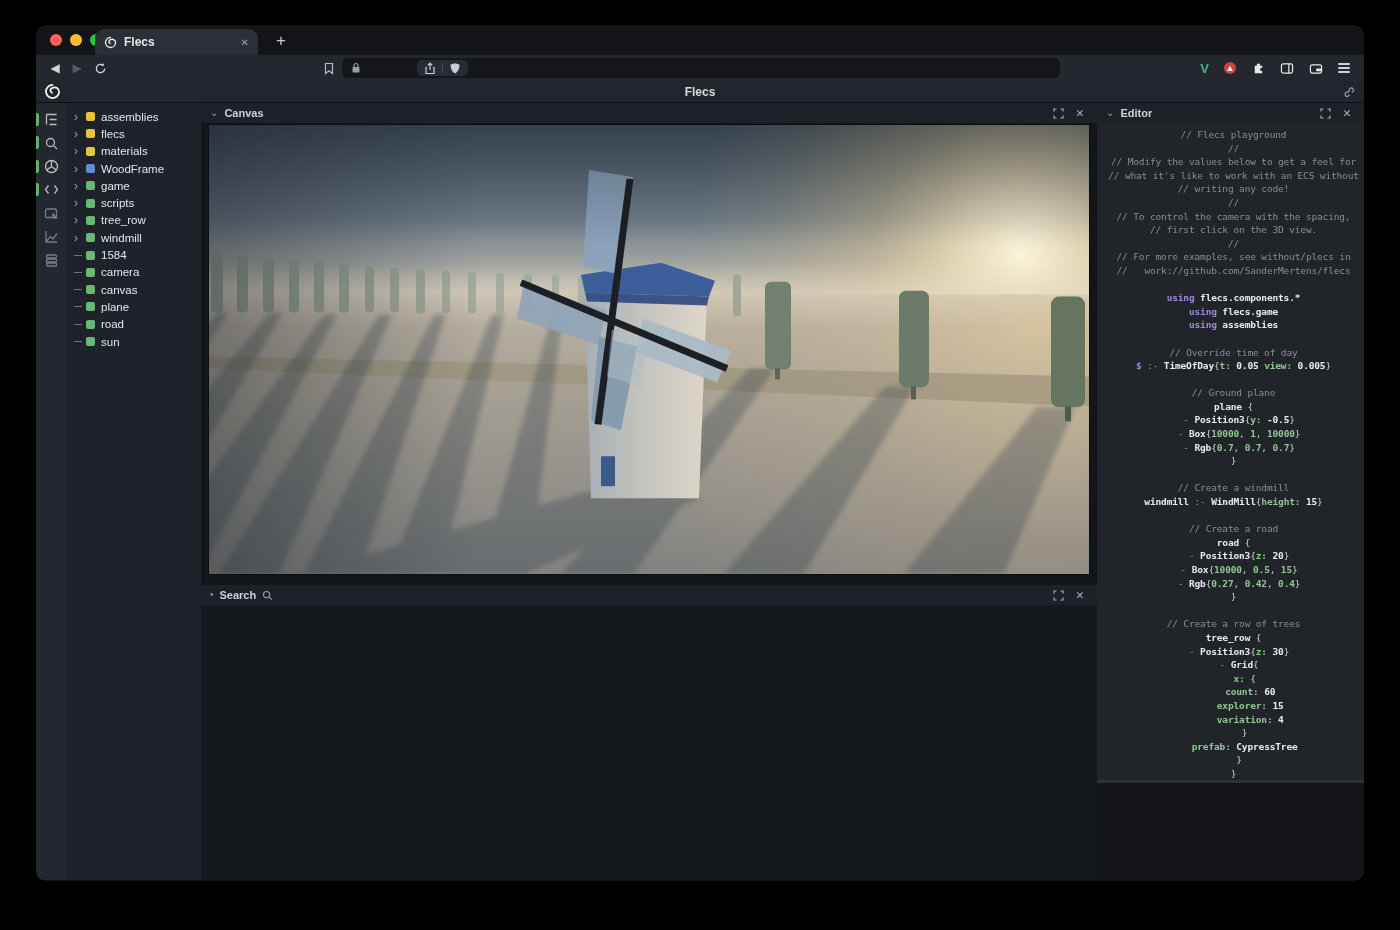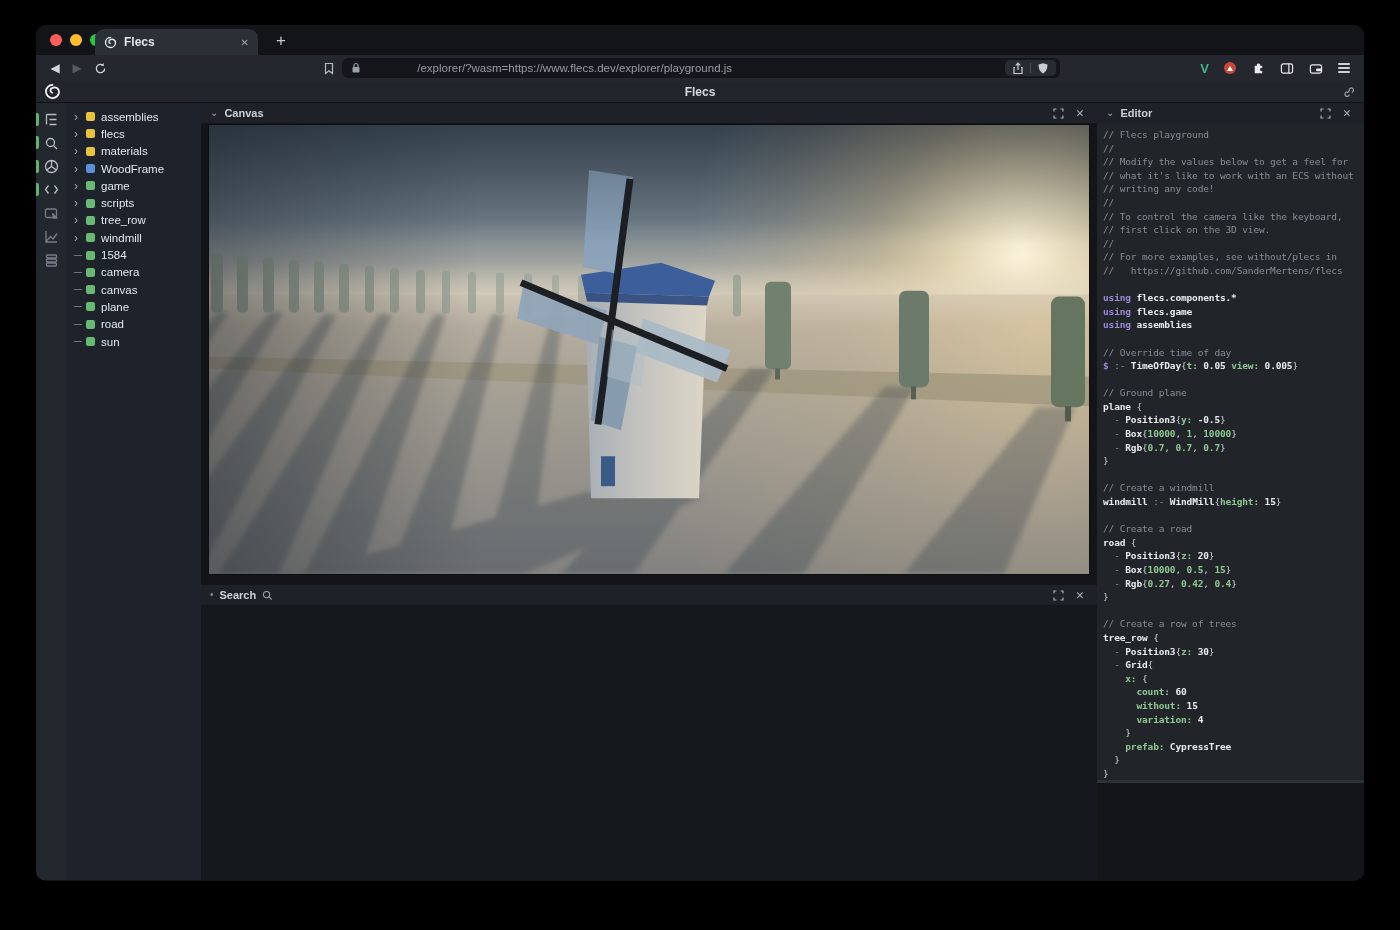--- a/index.html
+++ b/index.html
@@ -63,21 +63,21 @@
   .ph-dot { color:#848a92; font-size:10px; line-height:1; }
   .ph-btn { display:flex; align-items:center; justify-content:center; width:16px; height:16px; }
   .ph-close { color:#a7adb5; font-size:10.5px; }
   .canvas-wrap { margin:1px 7px 0 7px; height:451px; border:1px solid #0b0d10; flex:none; }
   .canvas-wrap svg { display:block; width:100%; height:100%; }
   .panel-gap { height:10px; flex:none; }
   .search-content { flex:1; background:#15181d; }
 
   .editor-col { width:267px; background:#131519; display:flex; flex-direction:column; }
   .code { height:657px; background:#212429; overflow:hidden; padding:5px 0 0 6px; flex:none; }
-  .code-line { font-family:"DejaVu Sans Mono", monospace; font-size:9.5px; letter-spacing:-0.15px; line-height:13.6px; min-height:13.6px; white-space:pre; }
+  .code-line { font-family:"DejaVu Sans Mono", monospace; font-size:9.5px; letter-spacing:-0.15px; line-height:13.6px; min-height:13.6px; white-space:pre;text-align:center; }
   .sg-c { color:#878e98; }
   .sg-k { color:#9c88d8;font-weight:bold; }
   .sg-w { color:#e8ebee; font-weight:700; }
   .sg-g { color:#8fc793; font-weight:700; }
   .sg-o { color:#9097a0; }
   .sg-p { color:#ccd2d9; }
   .editor-resize { height:3px; background:#2d323a; flex:none; }
 
   svg.ic { display:block; }
 </style>
@@ -117,21 +117,20 @@
         </svg>
     </div>
     <div class="urlbar">
       <span class="lock">
         <svg class="ic" width="10" height="12" viewBox="0 0 10 12">
             <rect x="1.5" y="5" width="7" height="5.5" rx="1" fill="#9aa0a8"></rect>
             <path d="M3 5V3.5a2 2 0 0 1 4 0V5" fill="none" stroke="#9aa0a8" stroke-width="1.2"></path>
           </svg>
       </span>
       <span class="url-domain">flecs.dev</span>
-      <span class="url-path">/explorer/?wasm=https://www.flecs.dev/explorer/playground.js</span>
       <span class="url-actions">
         <svg class="ic" width="12" height="13" viewBox="0 0 12 13">
             <path d="M3 5.5H2v6h8v-6H9" fill="none" stroke="#c9cdd3" stroke-width="1.2"></path>
             <path d="M6 8V1.5M3.8 3.4 6 1.2l2.2 2.2" fill="none" stroke="#c9cdd3" stroke-width="1.2"></path>
           </svg>
         <span class="sep"></span>
         <svg class="ic" width="12" height="13" viewBox="0 0 12 13">
             <path d="M6 1.2 10.5 2.4c0 4.4-1.4 7.2-4.5 9.2C2.9 9.6 1.5 6.8 1.5 2.4z" fill="#c9cdd3"></path>
           </svg>
       </span>
@@ -471,25 +470,25 @@
         </span>
         <span class="ph-btn ph-close">✕</span>
       </div>
       <div class="code" id="code">
           <div class="code-line"><span class="sg-c">// Flecs playground</span></div>
           <div class="code-line"><span class="sg-c">//</span></div>
           <div class="code-line"><span class="sg-c">// Modify the values below to get a feel for</span></div>
           <div class="code-line"><span class="sg-c">// what it's like to work with an ECS without</span></div>
           <div class="code-line"><span class="sg-c">// writing any code!</span></div>
           <div class="code-line"><span class="sg-c">//</span></div>
-          <div class="code-line"><span class="sg-c">// To control the camera like the keyboard,</span></div>
+          <div class="code-line"><span class="sg-c">// To control the camera with the spacing,</span></div>
           <div class="code-line"><span class="sg-c">// first click on the 3D view.</span></div>
           <div class="code-line"><span class="sg-c">//</span></div>
           <div class="code-line"><span class="sg-c">// For more examples, see without/plecs in</span></div>
-          <div class="code-line"><span class="sg-c">//   https://github.com/SanderMertens/flecs</span></div>
+          <div class="code-line"><span class="sg-c">//   work://github.com/SanderMertens/flecs</span></div>
           <div class="code-line"></div>
           <div class="code-line"><span class="sg-k">using </span><span class="sg-w">flecs.components.*</span></div>
           <div class="code-line"><span class="sg-k">using </span><span class="sg-w">flecs.game</span></div>
           <div class="code-line"><span class="sg-k">using </span><span class="sg-w">assemblies</span></div>
           <div class="code-line"></div>
           <div class="code-line"><span class="sg-c">// Override time of day</span></div>
           <div class="code-line"><span class="sg-k">$ </span><span class="sg-o">:- </span><span class="sg-w">TimeOfDay</span><span class="sg-p">{</span><span class="sg-g">t: </span><span class="sg-w">0.05 </span><span class="sg-g">view: </span><span class="sg-w">0.005</span><span class="sg-p">}</span></div>
           <div class="code-line"></div>
           <div class="code-line"><span class="sg-c">// Ground plane</span></div>
           <div class="code-line"><span class="sg-w">plane </span><span class="sg-p">{</span></div>
@@ -507,21 +506,21 @@
           <div class="code-line"><span class="sg-p">  </span><span class="sg-o">- </span><span class="sg-w">Box</span><span class="sg-p">{</span><span class="sg-g">10000</span><span class="sg-p">, </span><span class="sg-g">0.5</span><span class="sg-p">, </span><span class="sg-g">15</span><span class="sg-p">}</span></div>
           <div class="code-line"><span class="sg-p">  </span><span class="sg-o">- </span><span class="sg-w">Rgb</span><span class="sg-p">{</span><span class="sg-g">0.27</span><span class="sg-p">, </span><span class="sg-g">0.42</span><span class="sg-p">, </span><span class="sg-g">0.4</span><span class="sg-p">}</span></div>
           <div class="code-line"><span class="sg-p">}</span></div>
           <div class="code-line"></div>
           <div class="code-line"><span class="sg-c">// Create a row of trees</span></div>
           <div class="code-line"><span class="sg-w">tree_row </span><span class="sg-p">{</span></div>
           <div class="code-line"><span class="sg-p">  </span><span class="sg-o">- </span><span class="sg-w">Position3</span><span class="sg-p">{</span><span class="sg-g">z: </span><span class="sg-w">30</span><span class="sg-p">}</span></div>
           <div class="code-line"><span class="sg-p">  </span><span class="sg-o">- </span><span class="sg-w">Grid</span><span class="sg-p">{</span></div>
           <div class="code-line"><span class="sg-p">    </span><span class="sg-g">x: </span><span class="sg-p">{</span></div>
           <div class="code-line"><span class="sg-p">      </span><span class="sg-g">count: </span><span class="sg-w">60</span></div>
-          <div class="code-line"><span class="sg-p">      </span><span class="sg-g">without: </span><span class="sg-w">15</span></div>
+          <div class="code-line"><span class="sg-p">      </span><span class="sg-g">explorer: </span><span class="sg-w">15</span></div>
           <div class="code-line"><span class="sg-p">      </span><span class="sg-g">variation: </span><span class="sg-w">4</span></div>
           <div class="code-line"><span class="sg-p">    }</span></div>
           <div class="code-line"><span class="sg-p">    </span><span class="sg-g">prefab: </span><span class="sg-w">CypressTree</span></div>
           <div class="code-line"><span class="sg-p">  }</span></div>
           <div class="code-line"><span class="sg-p">}</span></div>
         </div>
       <div class="editor-resize"></div>
     </div>
   </div>
 </div>

